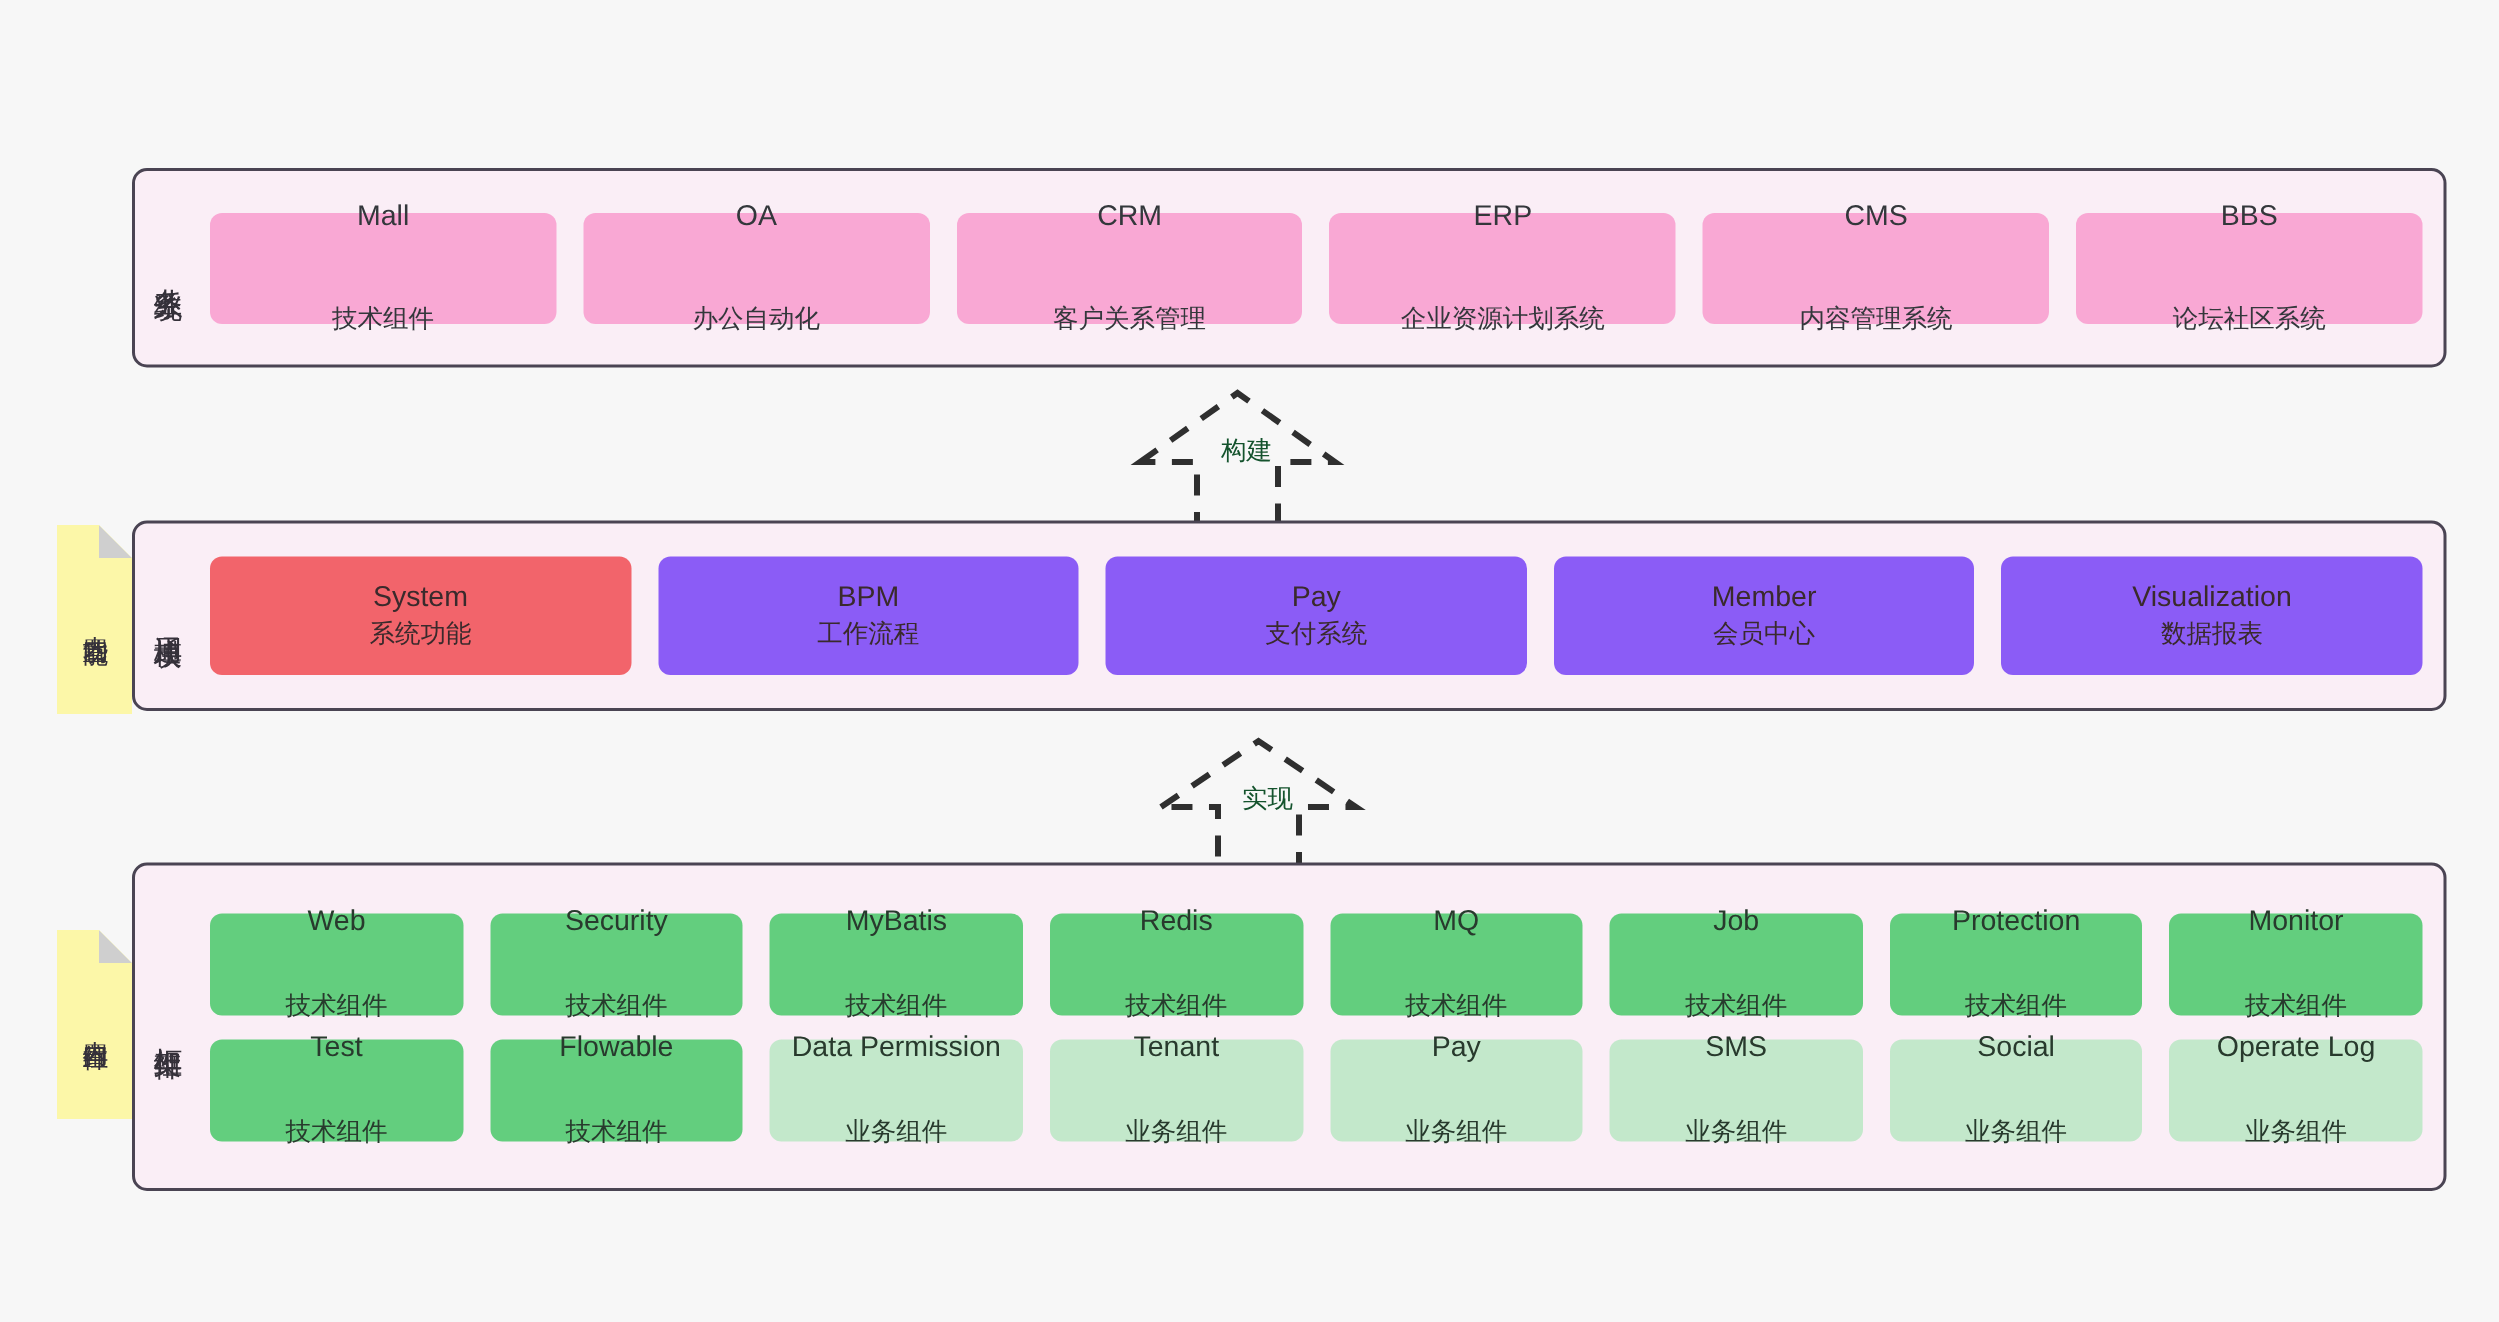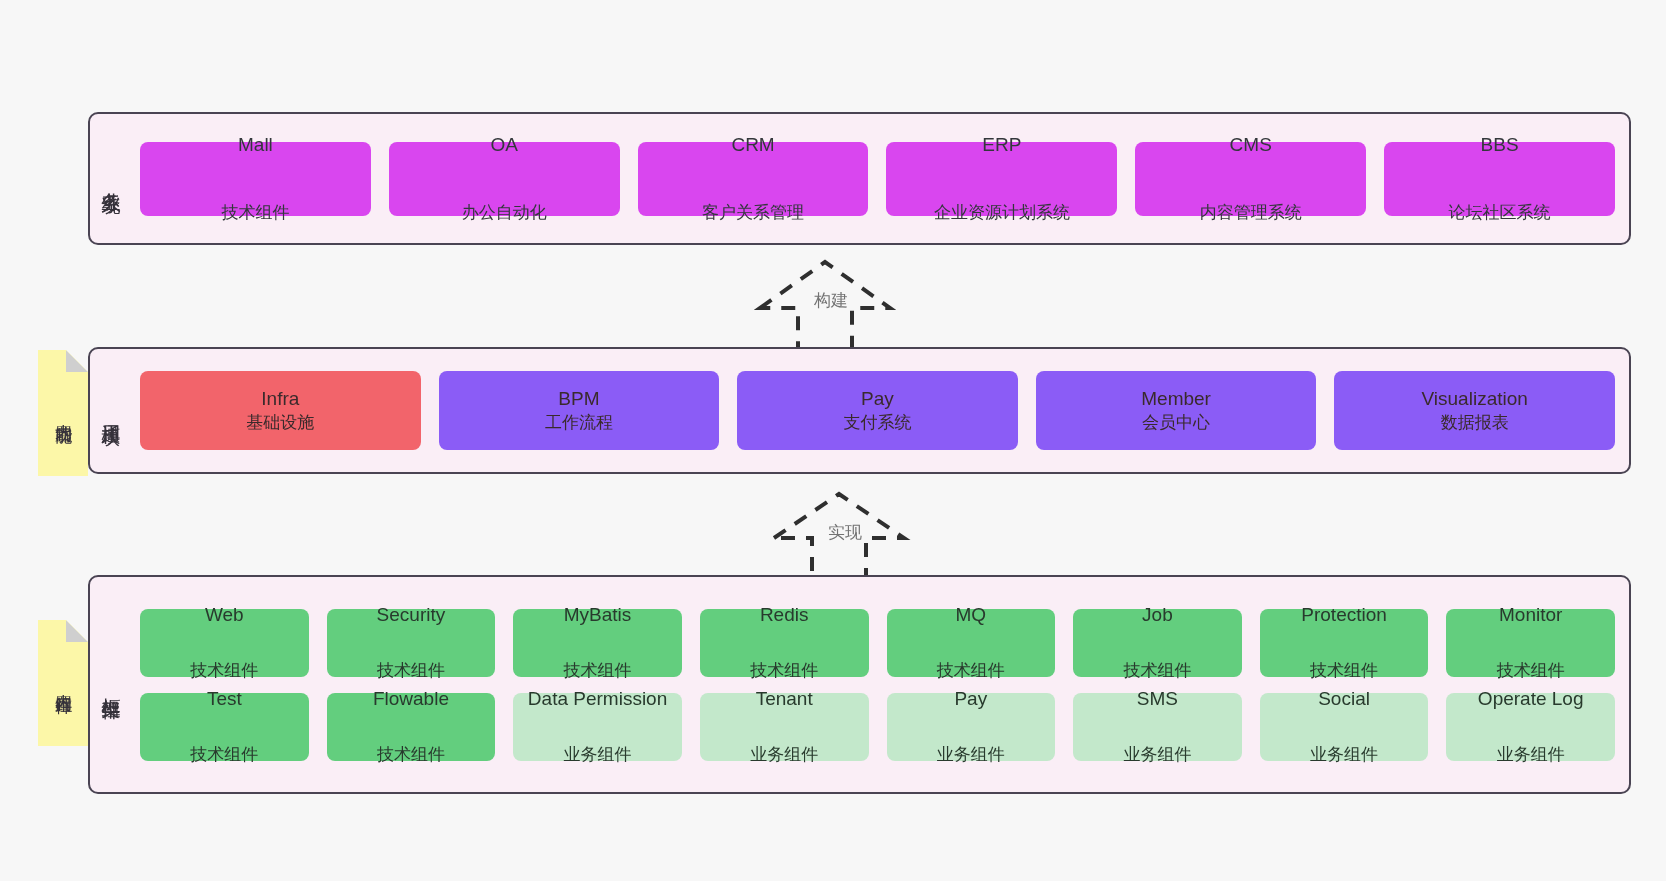--- a/index.html
+++ b/index.html
@@ -68,21 +68,21 @@
     justify-content: center;
     text-align: center;
     line-height: 1.28;
     box-sizing: border-box;
     padding: 4px 6px;
   }
   .cell .t1 { font-size: 19px; }
   .cell .t2 { font-size: 17px; }
 
   
-  .c-blue        { background: #d946ef; color: #33373b; gap: 45px; }
+  .c-blue        { background: #f9a8d4; color: #33373b; gap: 45px; }
   .c-red         { background: #f2646b; color: #3a2a2c; }
   .c-red-light   { background: #8b5cf6; color: #3a2a2c; }
   .c-green       { background: #63ce7e; color: #283a2d; }
   .c-green-light { background: #c3e8cb; color: #283a2d; }
 
   
   #layer-business  { left: 88px;  top: 112px; width: 1543px; height: 133px; }
   #layer-business  .layer-body { padding-top: 0; padding-bottom: 0; }
   #layer-business  .cell { height: 74px; }
 
@@ -124,21 +124,21 @@
 
   
   .arrow {
     position: absolute;
     z-index: 1;
   }
   .arrow svg { display: block; overflow: visible; }
   .arrow-label {
     position: absolute;
     font-size: 17px;
-    color: #737373;
+    color: #14532d;
     background: #f7f7f7;
     padding: 0 2px;
     white-space: nowrap;
     z-index: 4;
   }
   #arrow-build  { left: 752px; top: 258px; }
   #arrow-build-label  { left: 812px; top: 289px; }
   #arrow-impl   { left: 766px; top: 490px; }
   #arrow-impl-label   { left: 826px; top: 521px; }
 </style>
@@ -201,22 +201,22 @@
         </div>
       </div>
     </div>
   </div>
 
   <div class="layer" id="layer-common">
     <div class="layer-title">通用模块</div>
     <div class="layer-body">
       <div class="row">
         <div class="cell c-red">
-          <span class="t1">Infra</span>
-          <span class="t2">基础设施</span>
+          <span class="t1">System</span>
+          <span class="t2">系统功能</span>
         </div>
         <div class="cell c-red-light">
           <span class="t1">BPM</span>
           <span class="t2">工作流程</span>
         </div>
         <div class="cell c-red-light">
           <span class="t1">Pay</span>
           <span class="t2">支付系统</span>
         </div>
         <div class="cell c-red-light">

